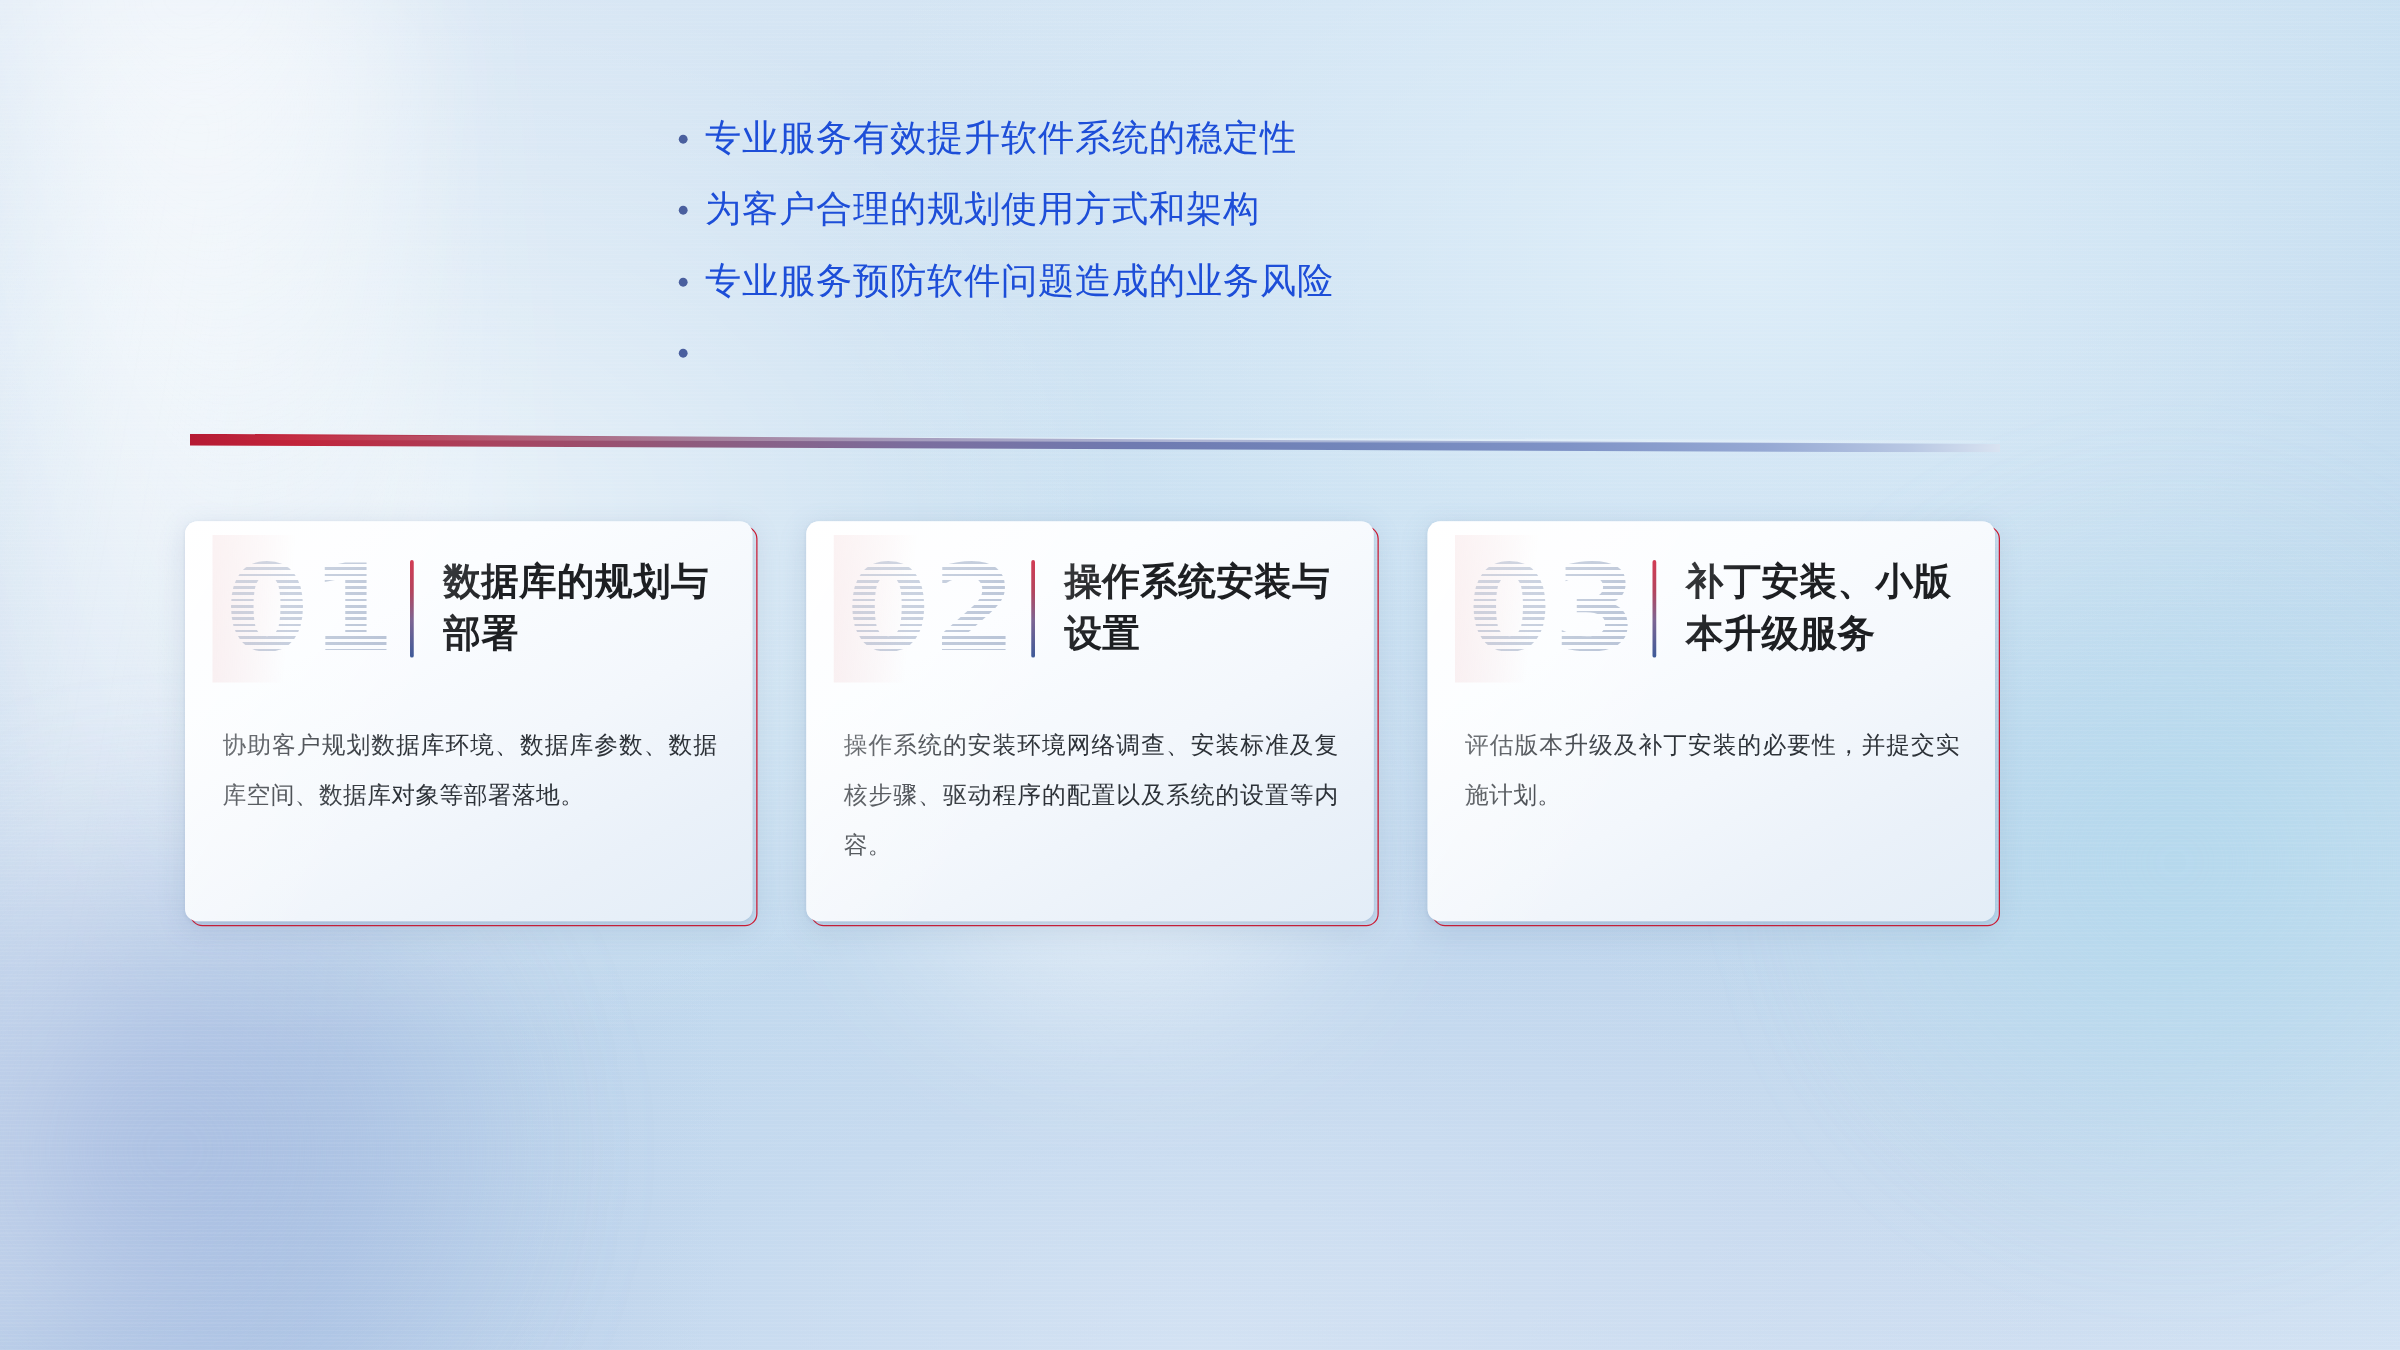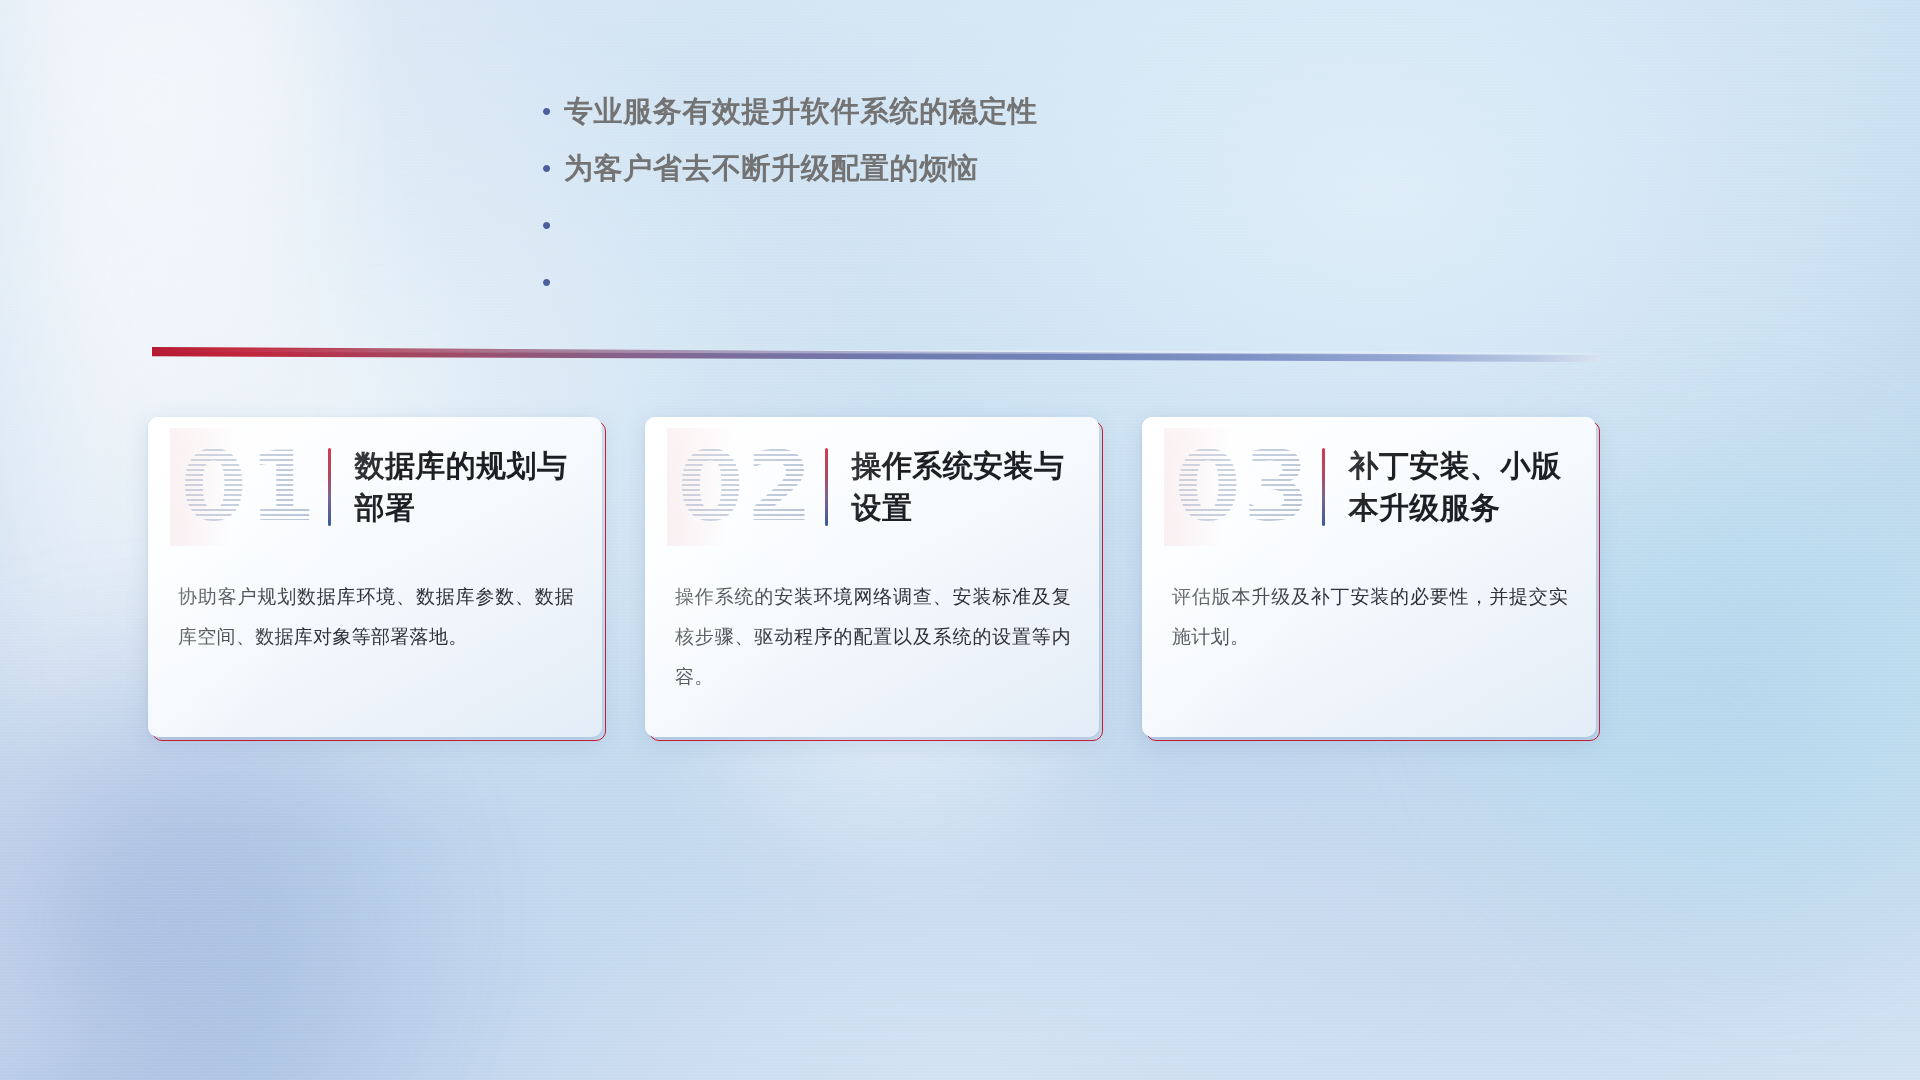--- a/index.html
+++ b/index.html
@@ -59,24 +59,24 @@
   .bullet-row {
     display:flex; align-items:flex-start;
     margin-bottom:19px;
   }
   .bullet-dot {
     width:28px; flex:0 0 28px;
     color:#4a5f9e; font-size:26px; line-height:38px;
     text-align:left; padding-left:6px;
   }
   .bullet-text {
-    color:#737373;
+    color:#1d4ed8;
     font-size:29px; line-height:38px;
     letter-spacing:0.6px;
-    font-weight:700;
+    font-weight:400;
   }
 
   
   .divider-wrap {
     position:absolute; left:152px; top:344px; width:1448px; height:22px;
   }
   .divider {
     position:absolute; left:0; top:3px; width:100%; height:15px;
     background:linear-gradient(90deg,
       #b3112b 0%, #c01b32 6%, #a73a55 16%, #8a5579 28%,
@@ -193,24 +193,25 @@
   <div class="bg-noise"></div>
 </div>
 
 <div class="bullets">
   <div class="bullet-row">
     <span class="bullet-dot">•</span>
     <span class="bullet-text">专业服务有效提升软件系统的稳定性</span>
   </div>
   <div class="bullet-row">
     <span class="bullet-dot">•</span>
-    <span class="bullet-text">为客户省去不断升级配置的烦恼</span>
-  </div>
-  <div class="bullet-row">
-    <span class="bullet-dot">•</span>
+    <span class="bullet-text">为客户合理的规划使用方式和架构</span>
+  </div>
+  <div class="bullet-row">
+    <span class="bullet-dot">•</span>
+    <span class="bullet-text">专业服务预防软件问题造成的业务风险</span>
   </div>
   <div class="bullet-row">
     <span class="bullet-dot">•</span>
   </div>
 </div>
 
 <div class="divider-wrap">
   <div class="divider"></div>
   <div class="divider-sheen"></div>
 </div>

